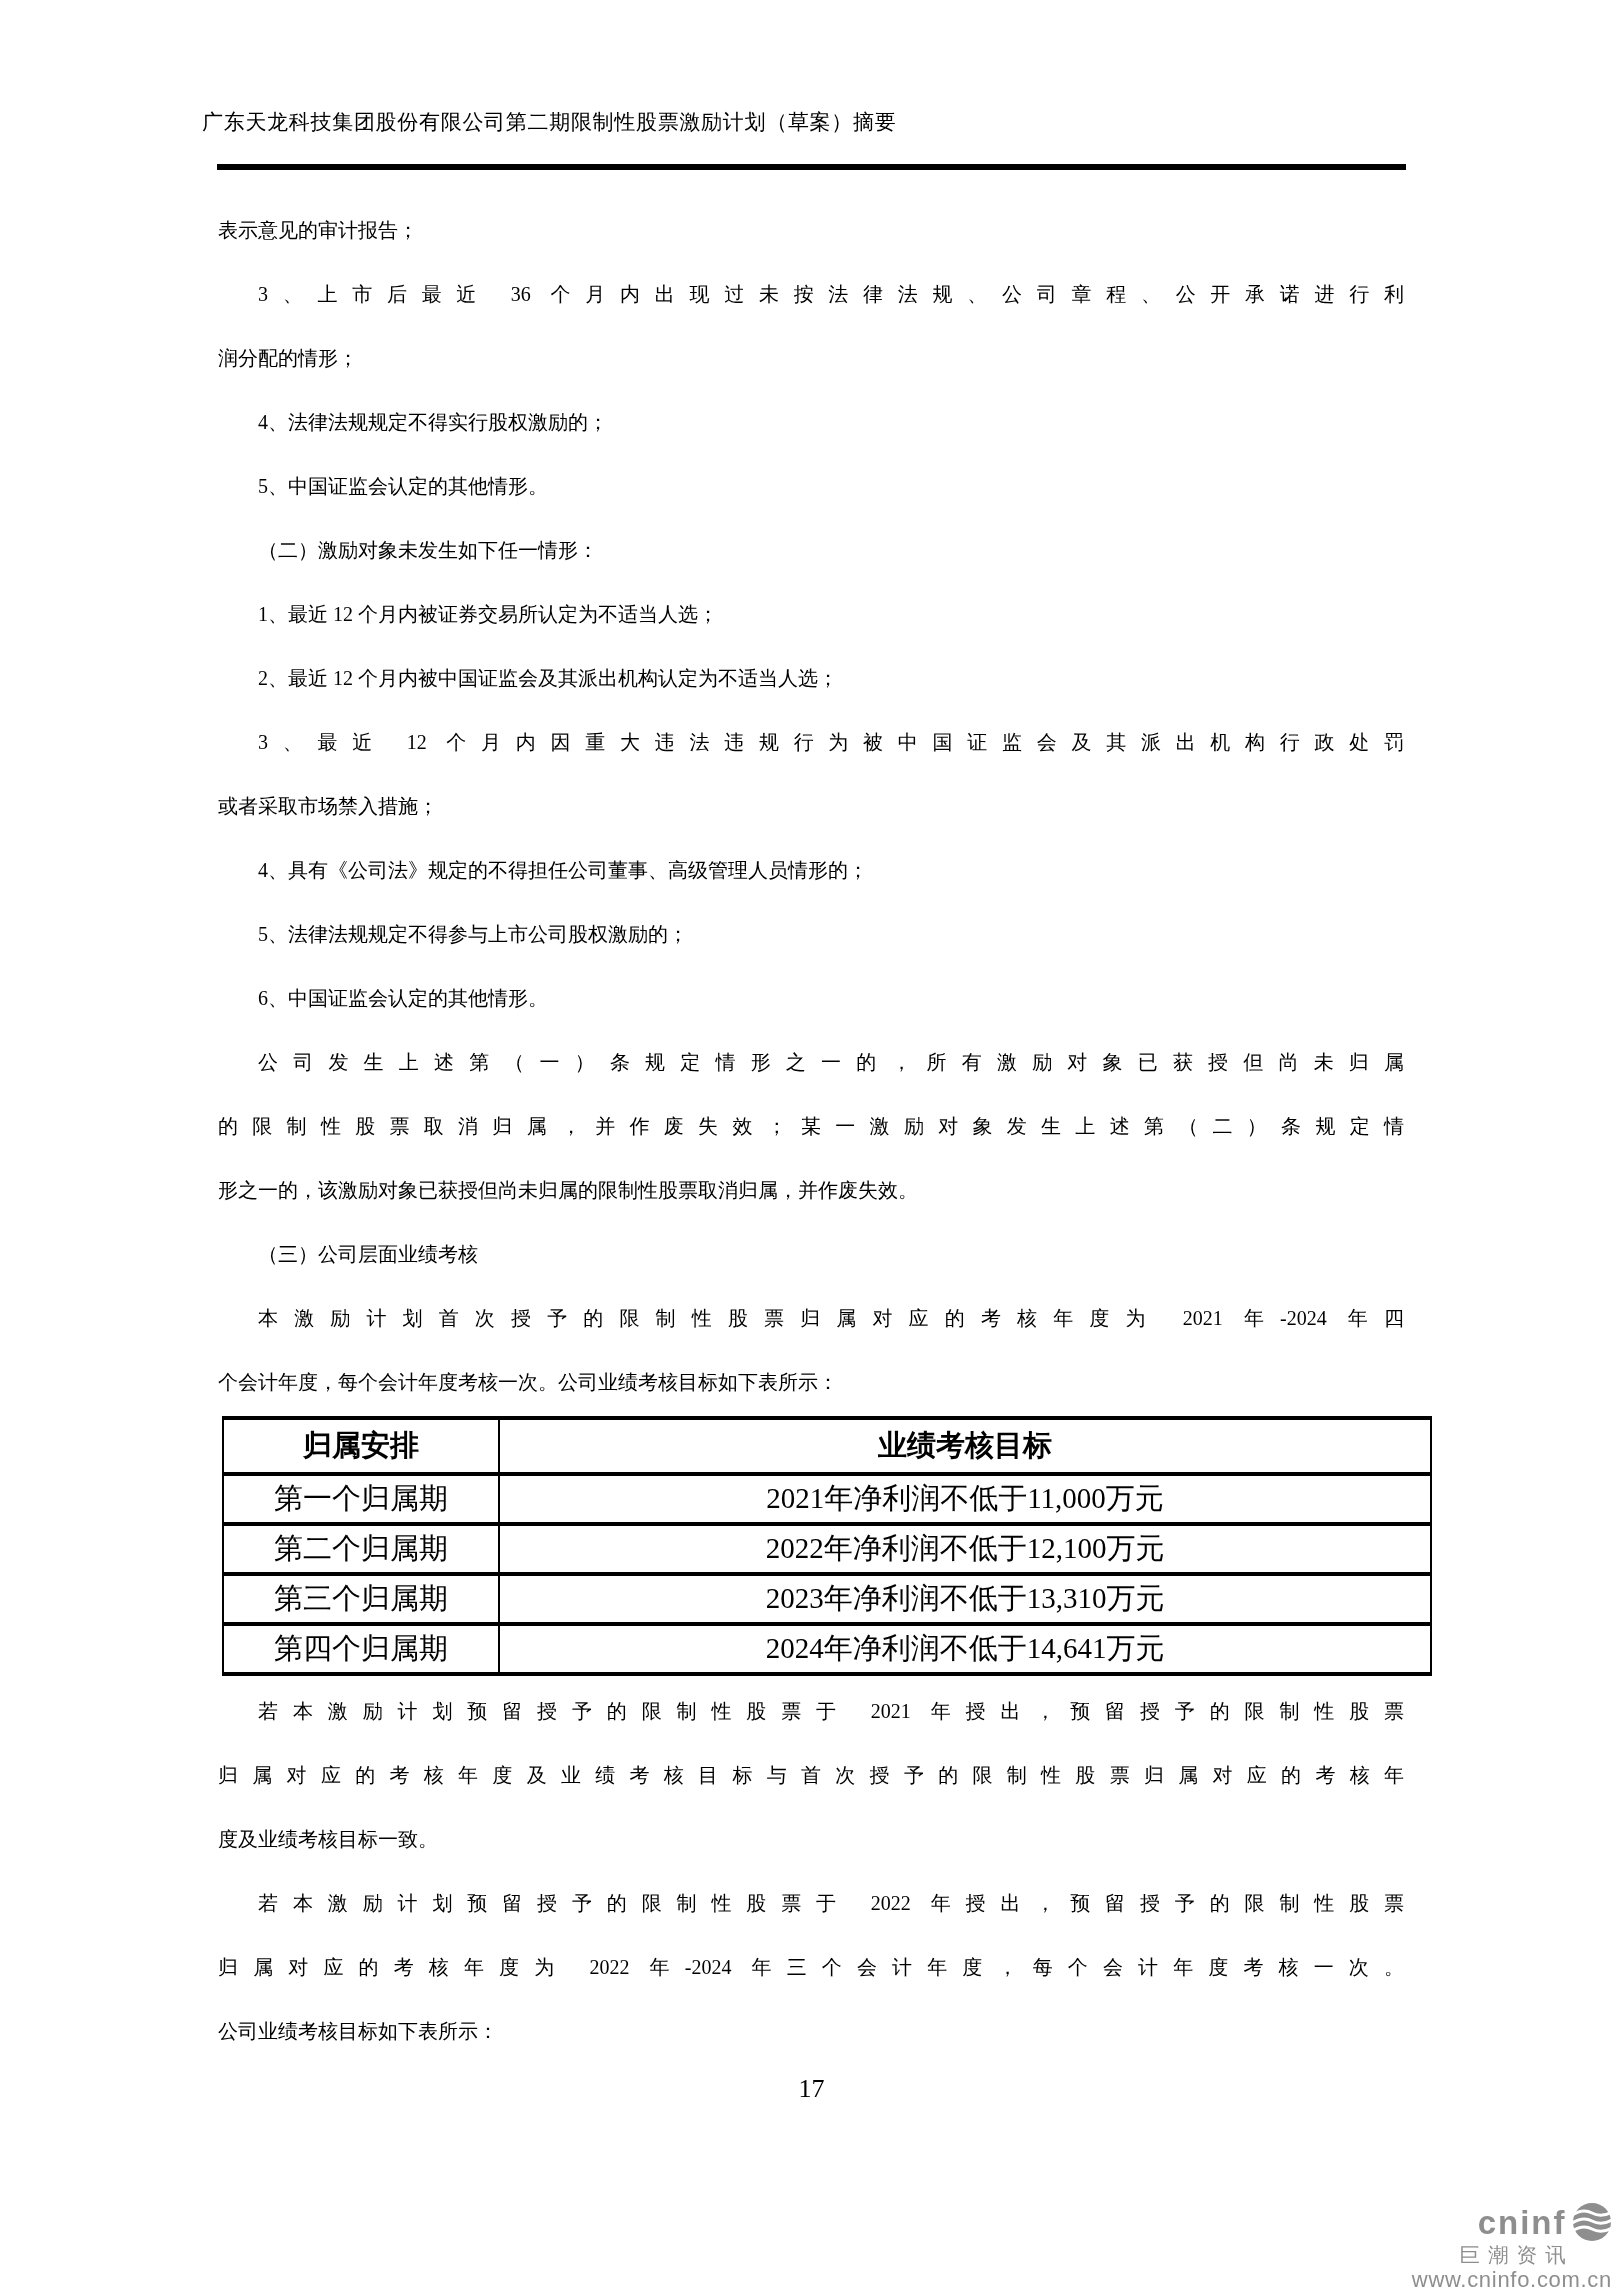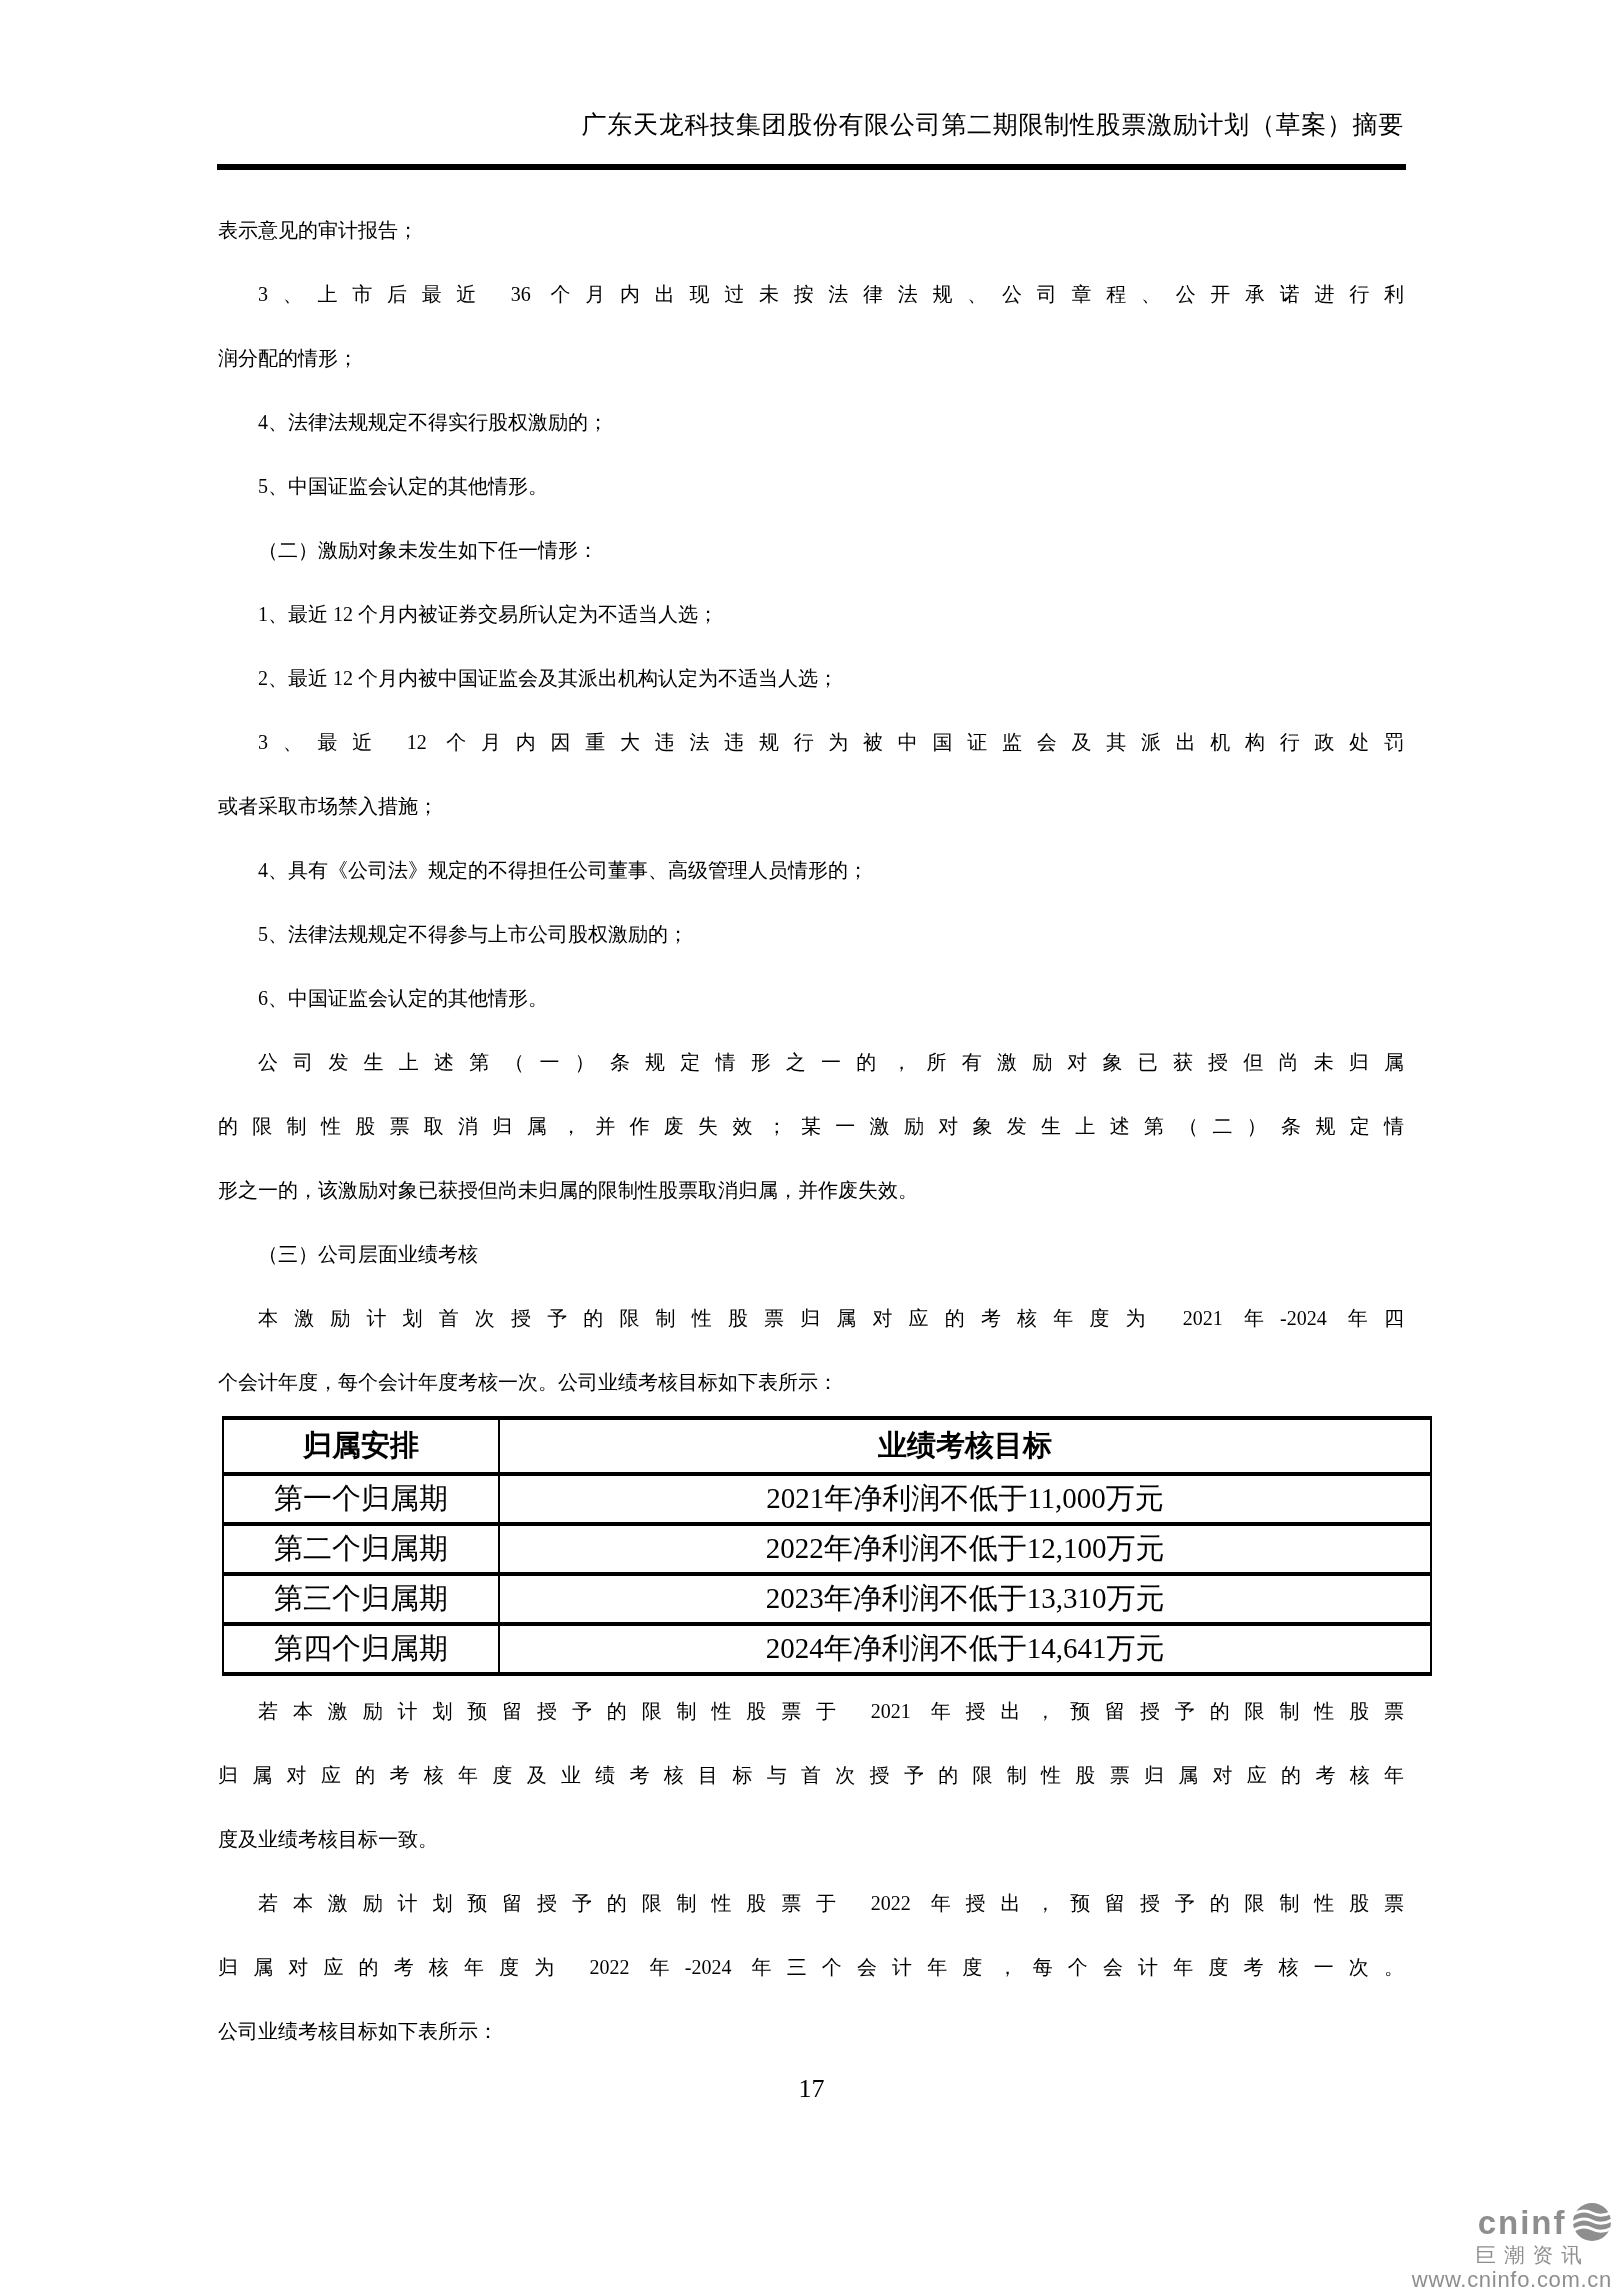--- a/index.html
+++ b/index.html
@@ -6,23 +6,23 @@
   .page{
     position:relative;
     width:1623px;height:2295px;
     background:#ffffff;
     font-family:"Liberation Serif", serif;
     color:#000;
     overflow:hidden;
   }
   .header-title{
     position:absolute;
-    top:108px;left:218px;width:1186px;
-    font-size:25px;
-    text-align:right;
+    top:108px;left:202px;width:1186px;
+    font-size:21px;
+    text-align:left;
     letter-spacing:0.7px;
     white-space:nowrap;
   }
   .header-rule{
     position:absolute;
     top:164px;left:217px;width:1189px;height:6.1px;
     background:#000;
   }
   .text-col{
     position:absolute;
@@ -81,21 +81,21 @@
     font-family:"Liberation Sans", sans-serif;
   }
   .footer .brandrow{
     display:flex;align-items:center;justify-content:flex-end;gap:5.5px;
   }
   .footer .brand{
     font-size:33px;font-weight:bold;letter-spacing:2px;line-height:33px;
   }
   .footer .mark{width:40px;height:40px;display:block;}
   .footer .cn{
-    font-size:20.5px;letter-spacing:8.2px;margin-top:1.4px;margin-right:22px;line-height:23px;
+    font-size:20.5px;letter-spacing:8.2px;margin-top:1.4px;margin-right:38px;line-height:23px;
   }
   .footer .url{
     font-size:22px;letter-spacing:0.7px;margin-top:1.4px;line-height:24.5px;
   }
 </style>
 </head>
 <body>
 
 <div class="page">
 

